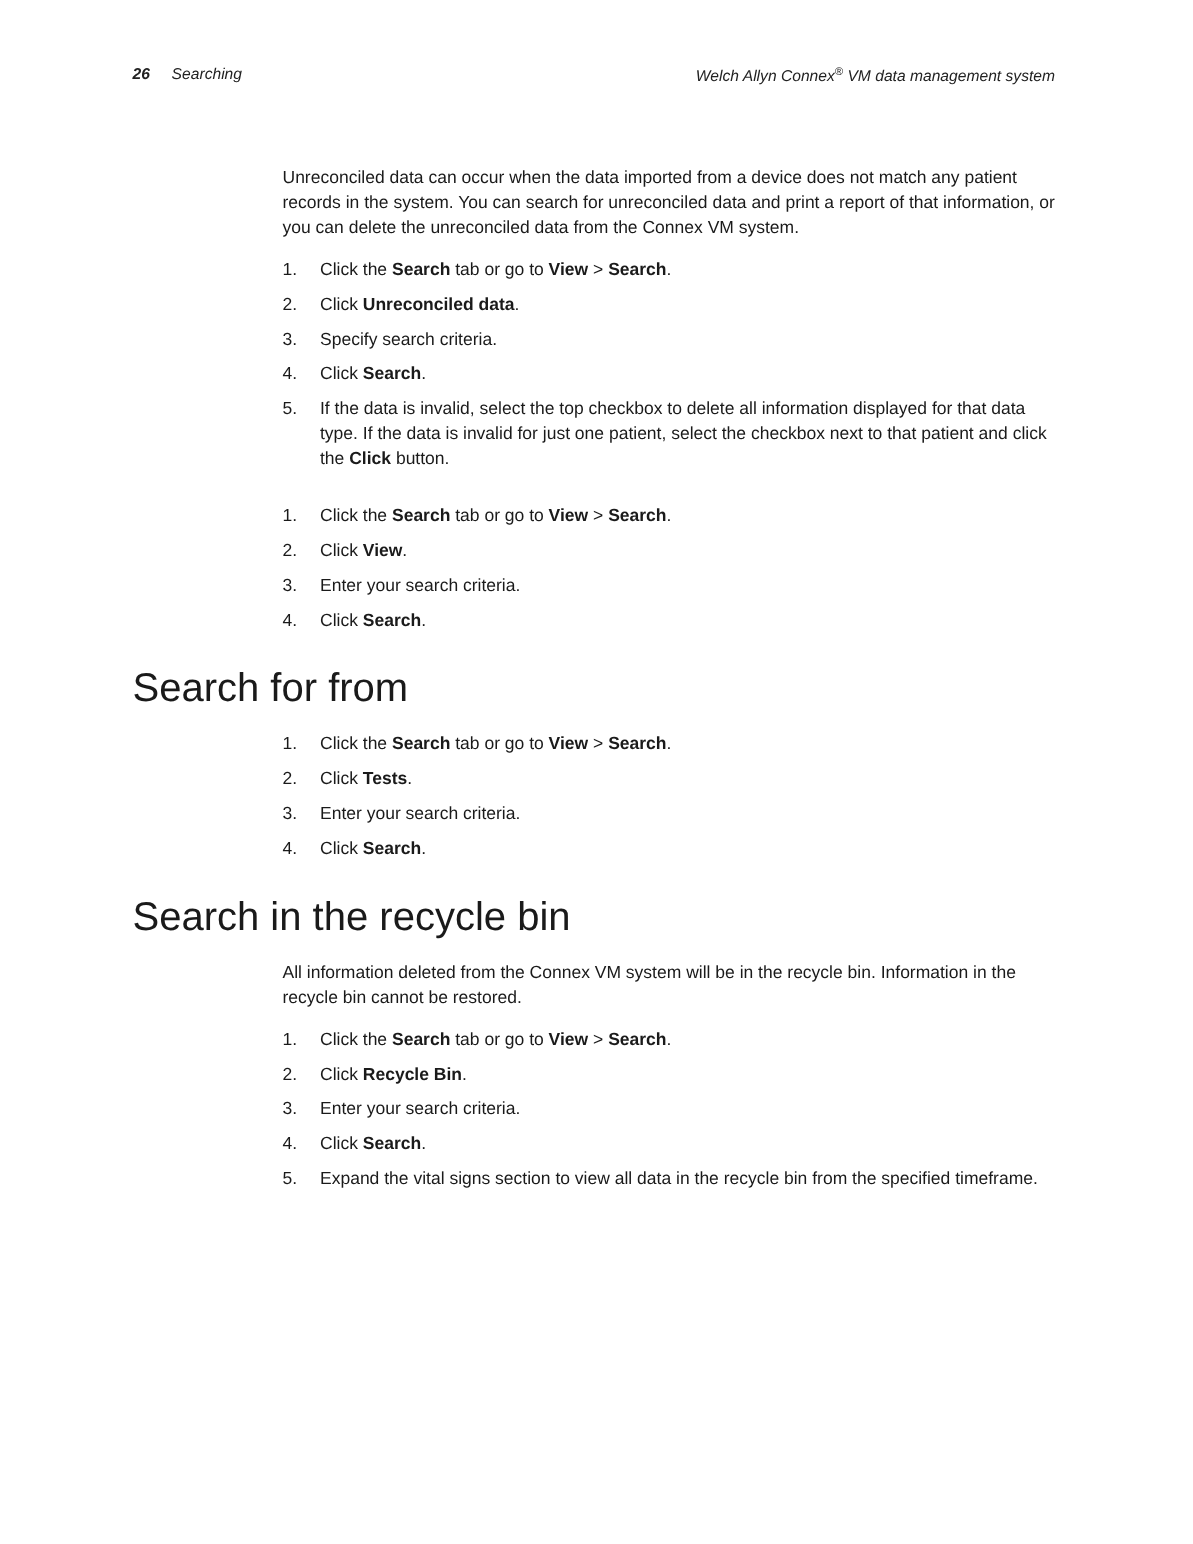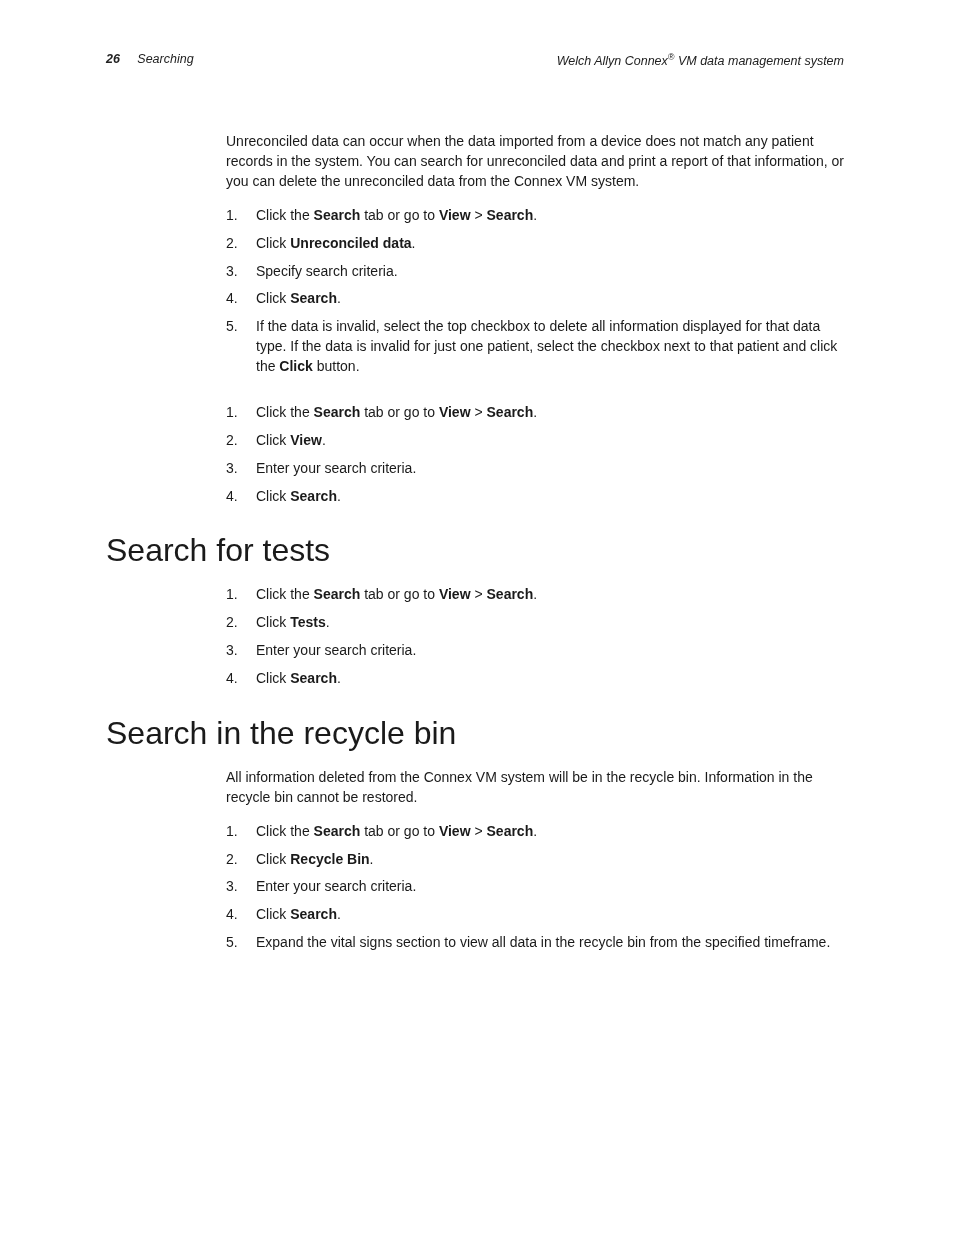--- a/index.html
+++ b/index.html
@@ -98,21 +98,21 @@
         <div class="content">
           <ol>
             <li><span>Click the </span><span class="b">Search</span><span> tab or go to </span><span class="b">View</span><span> &gt; </span><span class="b">Search</span><span>.</span></li>
             <li><span>Click </span><span class="b">View</span><span>.</span></li>
             <li><span>Enter your search criteria.</span></li>
             <li><span>Click </span><span class="b">Search</span><span>.</span></li>
           </ol>
         </div>
       </div>
       <div class="section">
-        <h2>Search for tests</h2>
+        <h2>Search for from</h2>
         <div class="content">
           <ol>
             <li><span>Click the </span><span class="b">Search</span><span> tab or go to </span><span class="b">View</span><span> &gt; </span><span class="b">Search</span><span>.</span></li>
             <li><span>Click </span><span class="b">Tests</span><span>.</span></li>
             <li><span>Enter your search criteria.</span></li>
             <li><span>Click </span><span class="b">Search</span><span>.</span></li>
           </ol>
         </div>
       </div>
       <div class="section">

